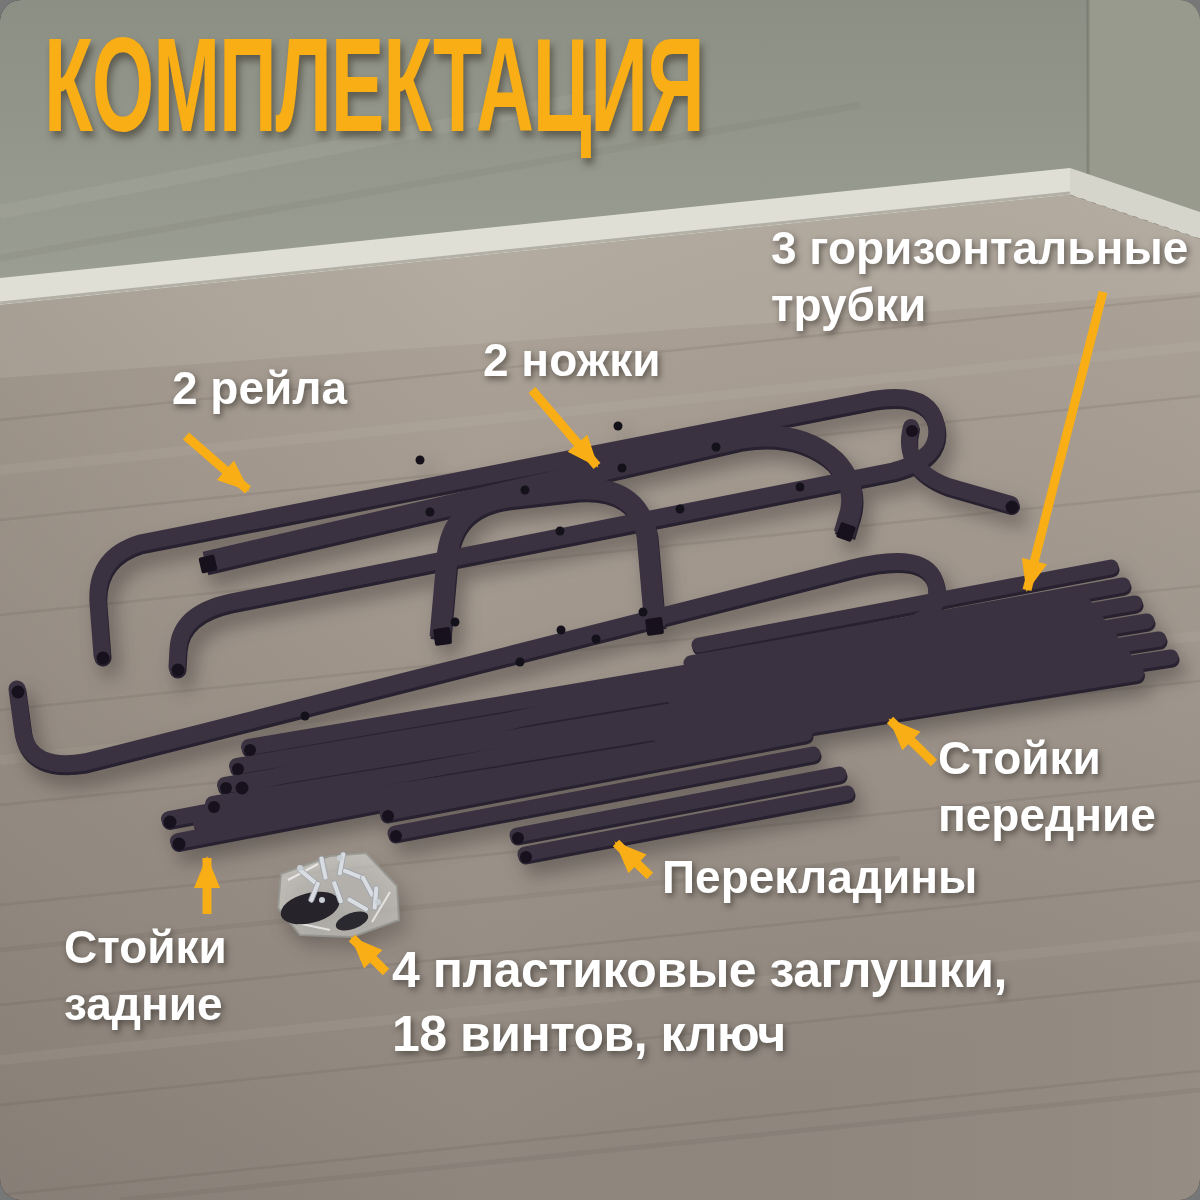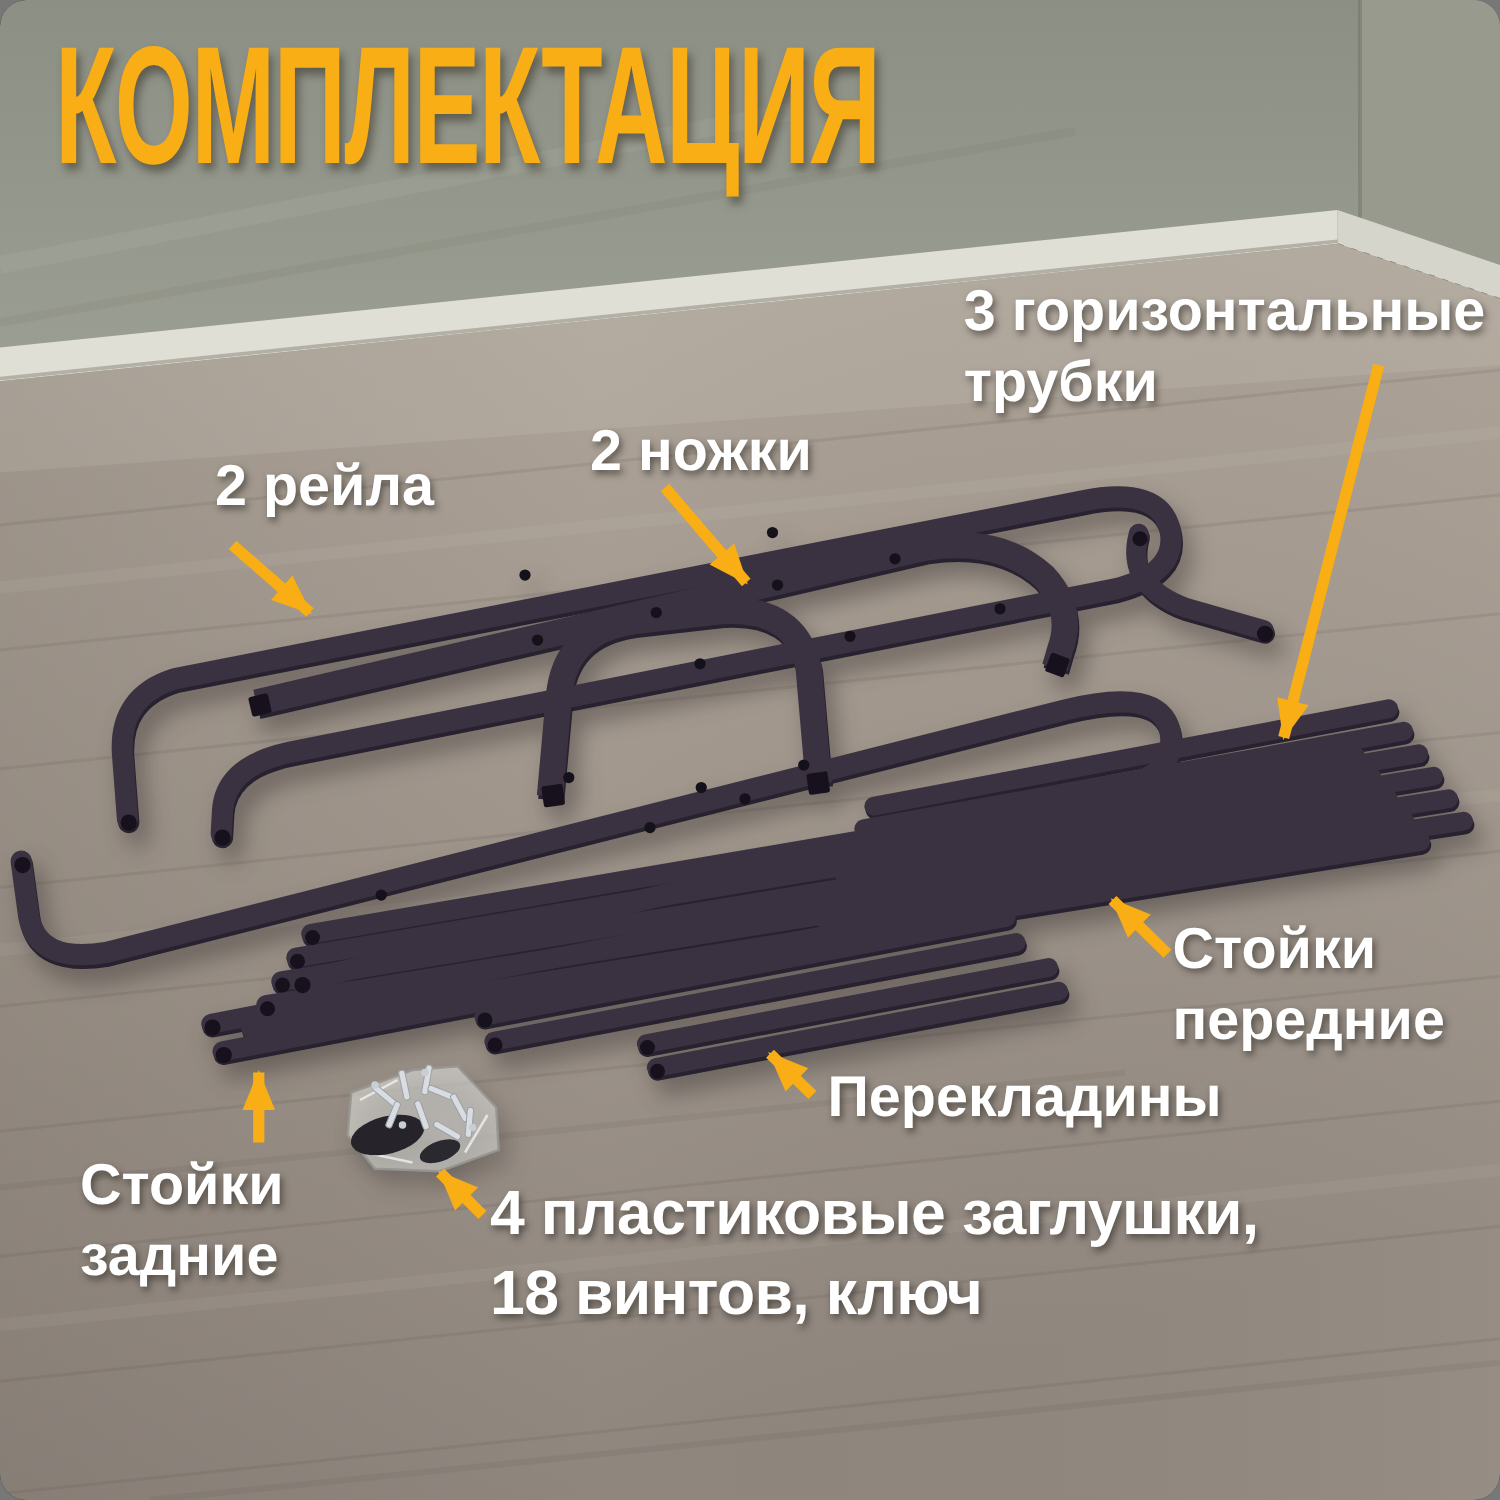--- a/index.html
+++ b/index.html
@@ -20,21 +20,21 @@
     white-space:nowrap;
     text-shadow:5px 6px 9px rgba(45,40,30,0.50);
   }
   
   .lbl{
     position:absolute;color:#fff;font-weight:700;
     font-size:46px;line-height:1.24;white-space:pre-line;
     text-shadow:2px 3px 6px rgba(40,36,30,0.60);
   }
   .lbl-htubes{left:740px;top:220px;margin-left:31px;}
-  .lbl-legs{left:472px;top:332px;}
+  .lbl-legs{left:483px;top:332px;}
   .lbl-rails{left:172px;top:360px;}
   .lbl-front{left:938px;top:730px;}
   .lbl-cross{left:662px;top:849px;}
   .lbl-rear{left:64px;top:919px;}
   .lbl-hw{left:392px;top:938px;font-size:50px;line-height:1.28;letter-spacing:-0.5px;}
   .parts{filter:drop-shadow(7px 11px 9px rgba(35,28,30,0.38));}
   .arrowline{stroke:var(--accent,#F8AE14);stroke-width:9;fill:none;}
   .ah{fill:var(--accent,#F8AE14);}
 </style>
 </head>

